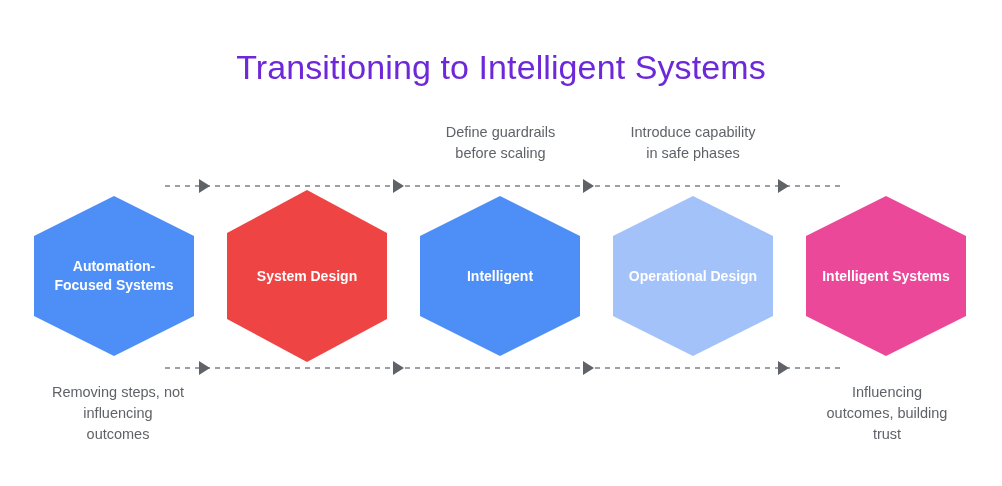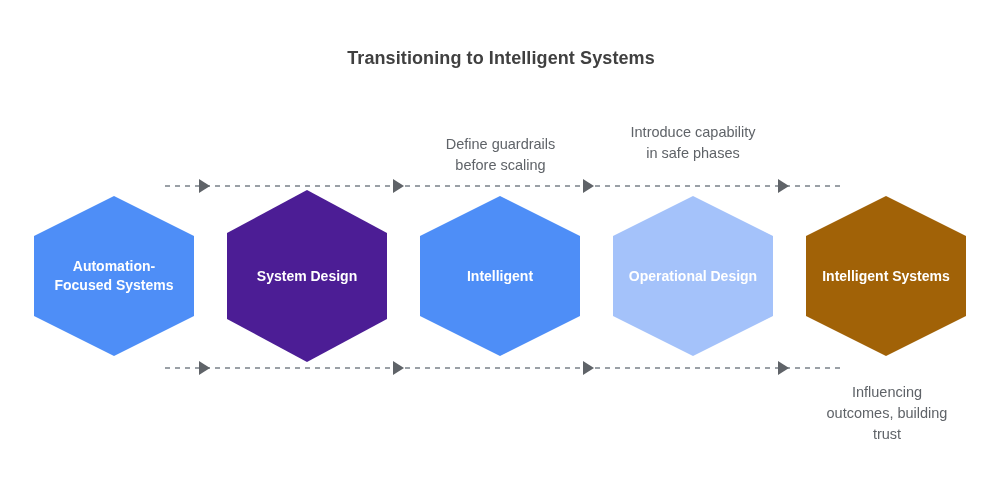--- a/index.html
+++ b/index.html
@@ -18,23 +18,23 @@
     position: relative;
     width: 1002px;
     height: 486px;
   }
   #page-title {
     position: absolute;
     top: 48px;
     left: 0;
     width: 1002px;
     text-align: center;
-    font-size: 18px;
-    font-weight: bold;
-    color: #404040;
+    font-size: 34px;
+    font-weight: normal;
+    color: #6d28d9;
     letter-spacing: 0.1px;
   }
 
   
   .connector {
     position: absolute;
     height: 16px;
   }
   .connector .dash-line {
     position: absolute;
@@ -103,34 +103,35 @@
     <div class="arrow-head" style="left:34px;"></div>
     <div class="arrow-head" style="left:228px;"></div>
     <div class="arrow-head" style="left:418px;"></div>
     <div class="arrow-head" style="left:613px;"></div>
   </div>
 
   <div class="hex" style="left:34px; top:196px; width:160px; height:160px; background:#4e8ef7;">
     <div class="hex-label">Automation-<br>Focused Systems</div>
   </div>
 
-  <div class="hex" style="left:227px; top:190px; width:160px; height:172px; background:#4c1d95;">
+  <div class="hex" style="left:227px; top:190px; width:160px; height:172px; background:#ef4444;">
     <div class="hex-label">System Design</div>
   </div>
 
   <div class="hex" style="left:420px; top:196px; width:160px; height:160px; background:#4e8ef7;">
     <div class="hex-label">Intelligent</div>
   </div>
 
   <div class="hex" style="left:613px; top:196px; width:160px; height:160px; background:#a4c2fa;">
     <div class="hex-label">Operational Design</div>
   </div>
 
-  <div class="hex" style="left:806px; top:196px; width:160px; height:160px; background:#a16207;">
+  <div class="hex" style="left:806px; top:196px; width:160px; height:160px; background:#ec4899;">
     <div class="hex-label">Intelligent Systems</div>
   </div>
 
-  <div class="caption" style="left:413px; top:134px; width:175px;">Define guardrails<br>before scaling</div>
+  <div class="caption" style="left:413px; top:122px; width:175px;">Define guardrails<br>before scaling</div>
   <div class="caption" style="left:603px; top:122px; width:180px;">Introduce capability<br>in safe phases</div>
 
+  <div class="caption" style="left:27px; top:382px; width:182px;">Removing steps, not<br>influencing<br>outcomes</div>
   <div class="caption" style="left:796px; top:382px; width:182px;">Influencing<br>outcomes, building<br>trust</div>
 
 </div>
 
 </body></html>

